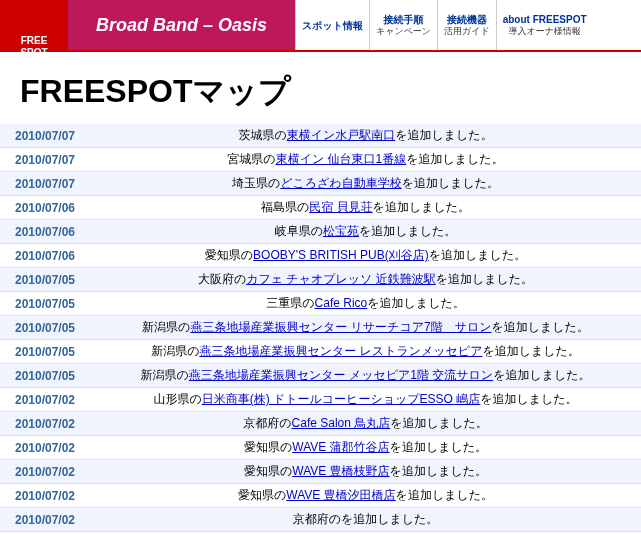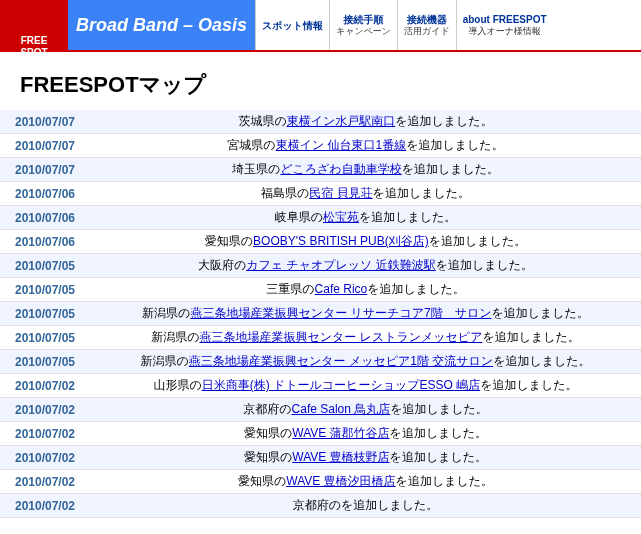--- a/index.html
+++ b/index.html
@@ -23,25 +23,25 @@
     }
     #logo-text {
       color: #fff;
       font-size: 10px;
       font-weight: bold;
       text-align: center;
       line-height: 1.2;
       margin-top: 44px;
     }
     #brand-area {
-      background: #3b82f6;
+      background: #be185d;
       display: flex;
       align-items: center;
       justify-content: center;
-      padding: 0 8px;
+      padding: 0 28px;
       flex-shrink: 0;
       min-width: 160px;
     }
     #brand-text {
       color: #ffffff;
       font-size: 18px;
       font-style: italic;
       font-weight: bold;
       white-space: nowrap;
     }
@@ -64,21 +64,21 @@
       text-align: center;
       line-height: 1.3;
     }
     .nav-item span { font-size: 9px; color: #333; }
 
     
     #page-title-area {
       padding: 18px 20px 10px 20px;
     }
     #page-title {
-      font-size: 22px;
+      font-size: 32px;
       font-weight: bold;
       color: #000;
     }
 
     
     #main-table {
       width: 100%;
       border-collapse: collapse;
       font-size: 12px;
     }

